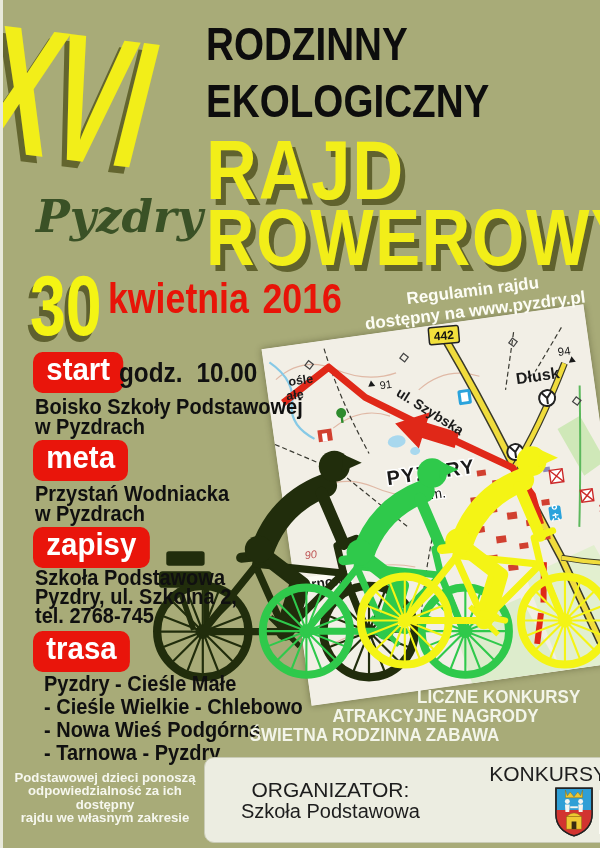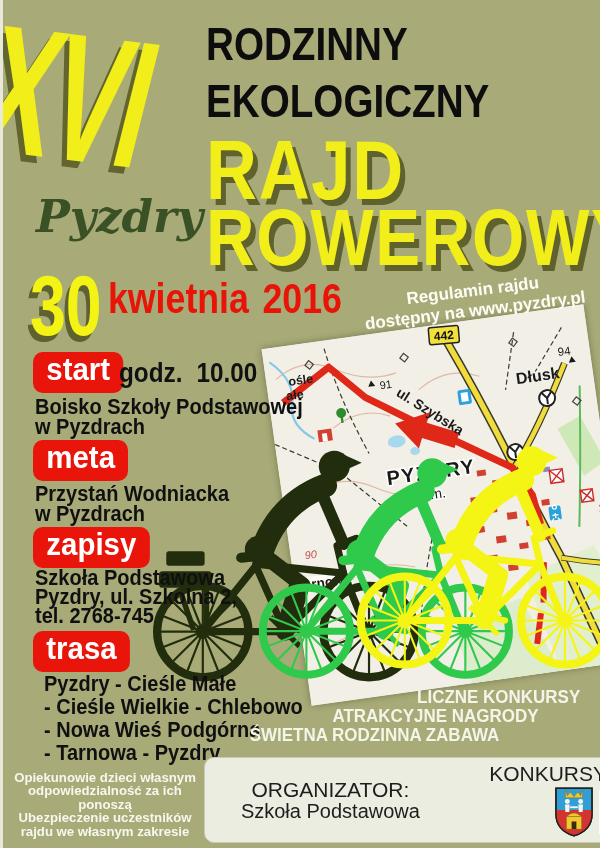--- a/index.html
+++ b/index.html
@@ -348,23 +348,22 @@
     <div>- Cieśle Wielkie - Chlebowo</div>
     <div>- Nowa Wieś Podgórna</div>
     <div>- Tarnowa - Pyzdry</div>
   </div>
 
   <div class="hl" id="hl1">LICZNE KONKURSY</div>
   <div class="hl" id="hl2">ATRAKCYJNE NAGRODY</div>
   <div class="hl" id="hl3">ŚWIETNA RODZINNA ZABAWA</div>
 
   <div class="disclaimer">
-    <div>Opiekunowie dzieci własnym</div>
-    <div>odpowiedzialność za ich ponoszą</div>
-    <div>Ubezpieczenie uczestników</div>
+    <div>Podstawowej dzieci ponoszą</div>
+    <div>odpowiedzialność za ich dostępny</div>
     <div>rajdu we własnym zakresie</div>
   </div>
 
   <div class="footer-box">
     <div class="org-block">
       <div class="org-heading">ORGANIZATOR:</div>
       <div class="org-line">Szkoła Podstawowa</div>
     </div>
     <div class="partners-block">
       <div class="partners-heading">KONKURSY:</div>

